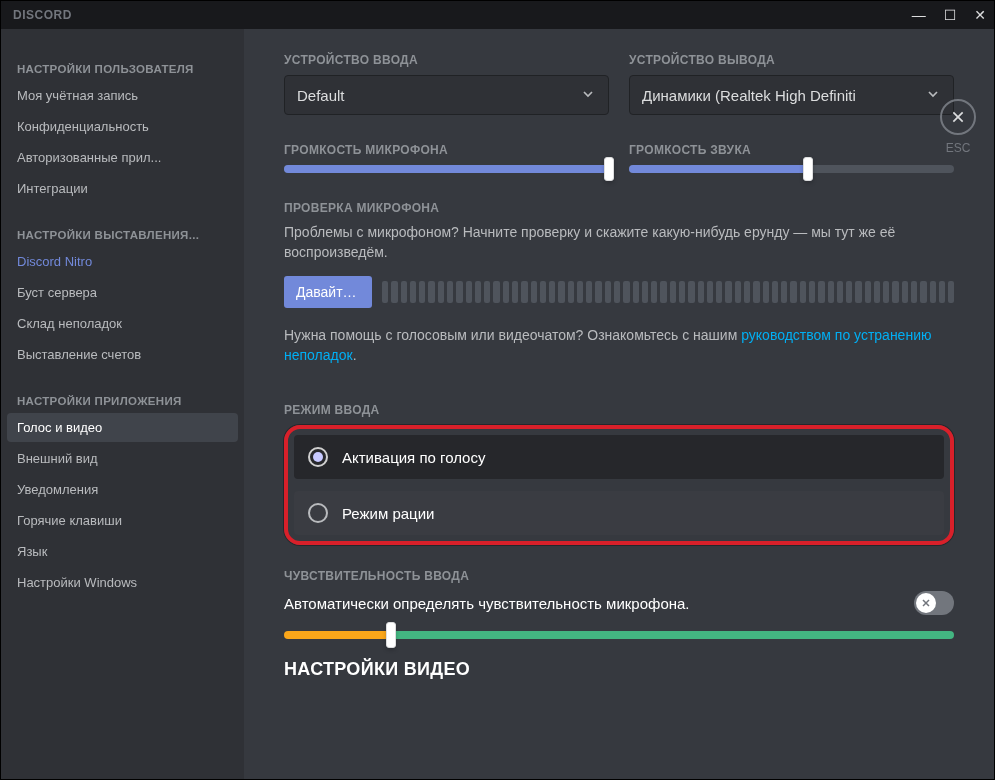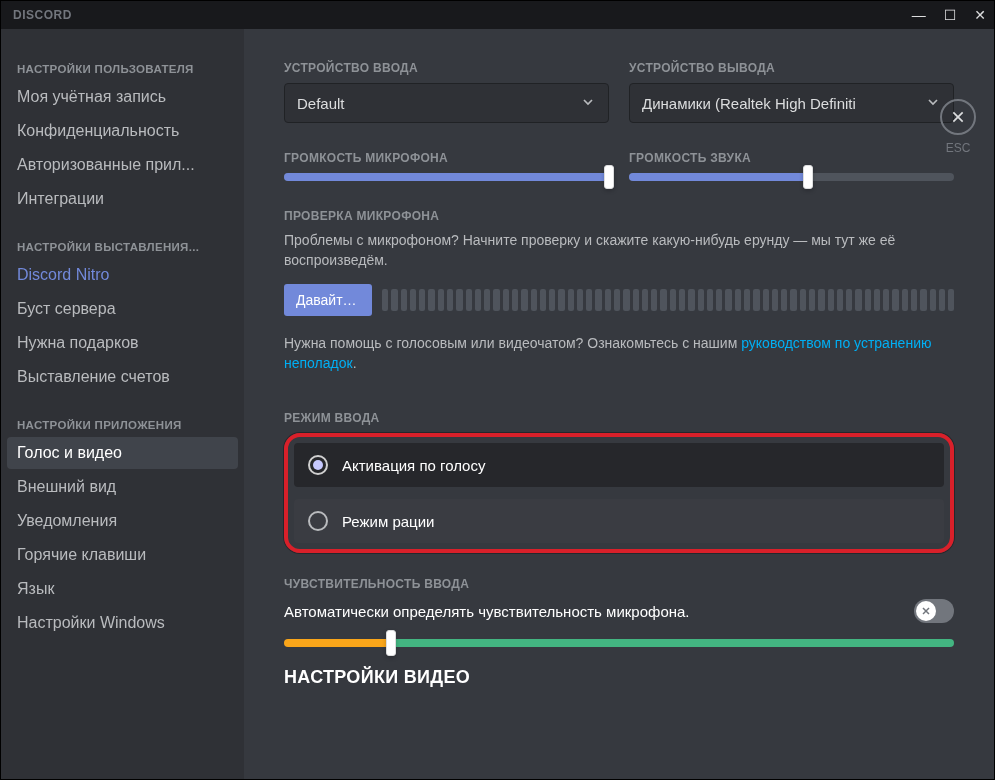--- a/index.html
+++ b/index.html
@@ -33,36 +33,36 @@
 .side-header {
   color: #8e9297;
   font-size: 11.5px;
   font-weight: 700;
   padding: 6px 10px;
   letter-spacing: 0.3px;
   text-transform: uppercase;
 }
 .side-item {
   color: #b9bbbe;
-  font-size: 16px;
+  font-size: 13px;
   padding: 7px 10px;
   border-radius: 4px;
   margin-bottom: 2px;
   cursor: pointer;
   white-space: nowrap;
   overflow: hidden;
   text-overflow: ellipsis;
 }
 .side-item.active { background: #40444b; color: #fff; }
 .side-item.link { color: #7289da; }
 .content {
   flex: 1;
   background: #36393f;
   overflow-y: auto;
-  padding: 32px 40px 0 40px;
+  padding: 24px 40px 0 40px;
   position: relative;
 }
 .content::-webkit-scrollbar{width:0;}
 .row { display: flex; gap: 20px; }
 .col { flex: 1; }
 .section-label {
   color: #8e9297;
   font-size: 12px;
   font-weight: 700;
   letter-spacing: 0.3px;
@@ -194,21 +194,21 @@
       <div class="side-header">НАСТРОЙКИ ПОЛЬЗОВАТЕЛЯ</div>
       <div class="side-item">Моя учётная запись</div>
       <div class="side-item">Конфиденциальность</div>
       <div class="side-item">Авторизованные прил...</div>
       <div class="side-item">Интеграции</div>
 
       <div style="height:18px"></div>
       <div class="side-header">НАСТРОЙКИ ВЫСТАВЛЕНИЯ...</div>
       <div class="side-item link">Discord Nitro</div>
       <div class="side-item">Буст сервера</div>
-      <div class="side-item">Нужна подарков</div>
+      <div class="side-item">Склад неполадок</div>
       <div class="side-item">Выставление счетов</div>
 
       <div style="height:18px"></div>
       <div class="side-header">НАСТРОЙКИ ПРИЛОЖЕНИЯ</div>
       <div class="side-item active">Голос и видео</div>
       <div class="side-item">Внешний вид</div>
       <div class="side-item">Уведомления</div>
       <div class="side-item">Горячие клавиши</div>
       <div class="side-item">Язык</div>
       <div class="side-item">Настройки Windows</div>

